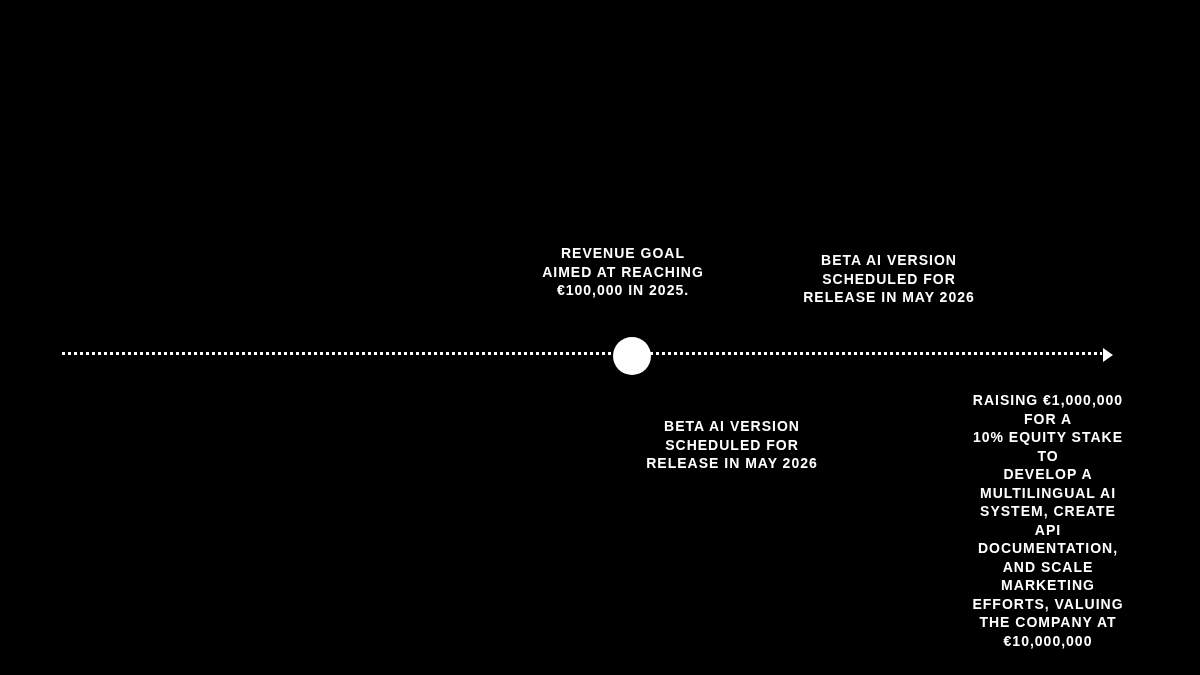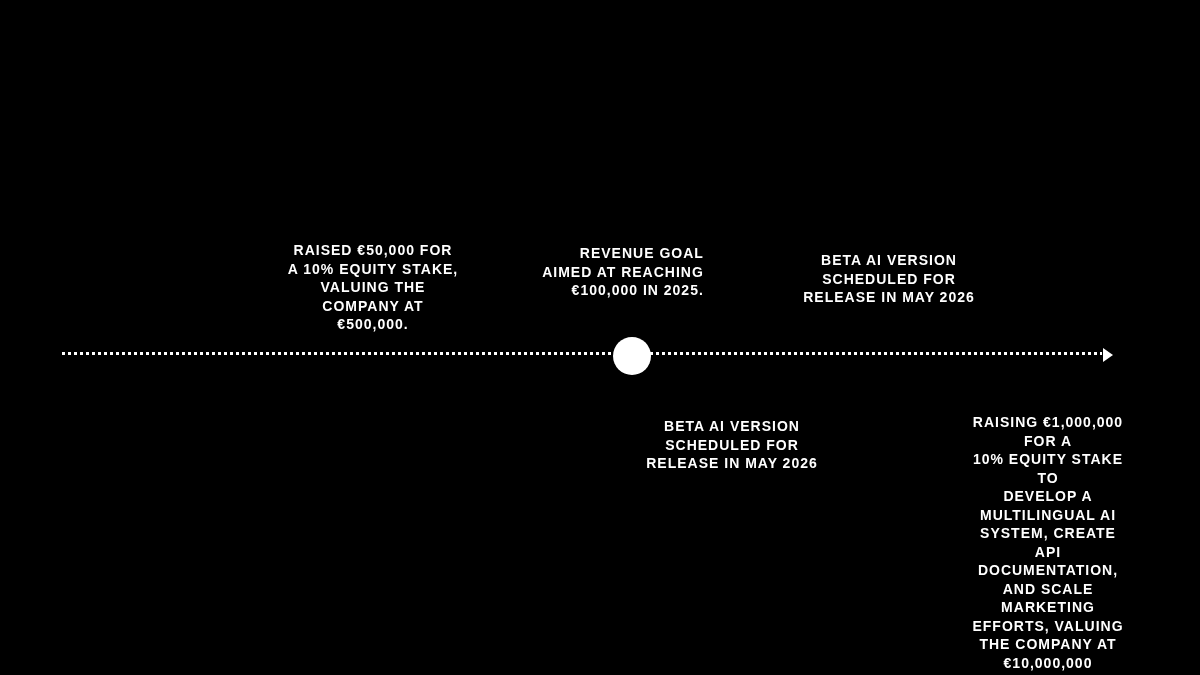--- a/index.html
+++ b/index.html
@@ -55,45 +55,40 @@
     text-transform: uppercase;
     white-space: pre-line;
   }
 </style>
 </head>
 <body>
 
 <div class="stage">
 
 
-  <div class="event" style="left:373px; top:241px;">RAISED €50,000 FOR
-A 10% EQUITY STAKE,
-VALUING THE
-COMPANY AT
-€500,000.</div>
 
-  <div class="event" style="left:623px; top:244px;text-align:right;">REVENUE GOAL
+  <div class="event" style="left:623px; top:244px;">REVENUE GOAL
 AIMED AT REACHING
 €100,000 IN 2025.</div>
 
   <div class="event" style="left:889px; top:251px;">BETA AI VERSION
 SCHEDULED FOR
 RELEASE IN MAY 2026</div>
 
   <div class="axis-dotted"></div>
   <div class="axis-arrowhead"></div>
   <div class="axis-marker"></div>
 
 
 
   <div class="event" style="left:732px; top:417px;">BETA AI VERSION
 SCHEDULED FOR
 RELEASE IN MAY 2026</div>
 
-  <div class="event" style="left:1048px; top:391px;margin-top:22px;">RAISING €1,000,000 FOR A
+  <div class="event" style="left:1048px; top:391px;">RAISING €1,000,000 FOR A
 10% EQUITY STAKE TO
 DEVELOP A MULTILINGUAL AI
 SYSTEM, CREATE API
 DOCUMENTATION, AND SCALE
 MARKETING EFFORTS, VALUING
 THE COMPANY AT €10,000,000</div>
 
 </div>
 
 </body></html>

